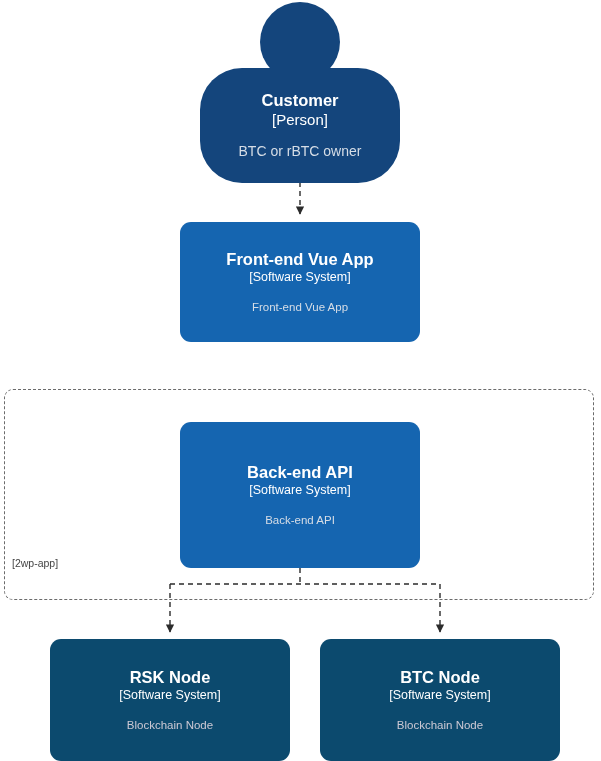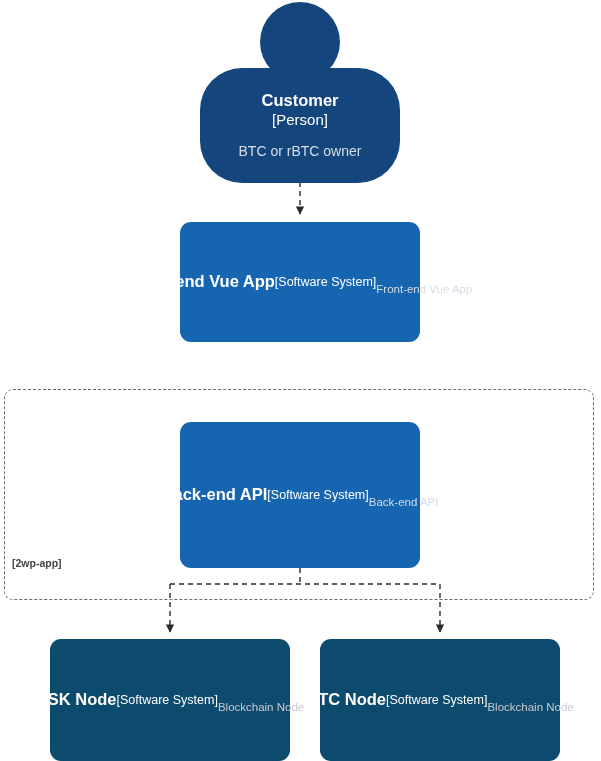--- a/index.html
+++ b/index.html
@@ -49,32 +49,33 @@
   }
   .boundary-name {
     font-size: 15.5px;
     font-weight: bold;
     color: #333333;
     letter-spacing: -0.1px;
     white-space: nowrap;
   }
   .boundary-tech {
     font-size: 10.5px;
-    font-weight: bold;
+    font-weight: normal;
     color: #444444;
     margin-top: 2px;
     white-space: nowrap;
   }
 
   
   .node {
     position: absolute;
     box-sizing: border-box;
     border-radius: 11px;
     display: flex;
+    flex-direction: column;
     align-items: center;
     justify-content: center;
     text-align: center;
     padding: 6px 26px;
   }
   .node .title {
     font-size: 16.5px;
     font-weight: bold;
     color: #ffffff;
     line-height: 1.18;

